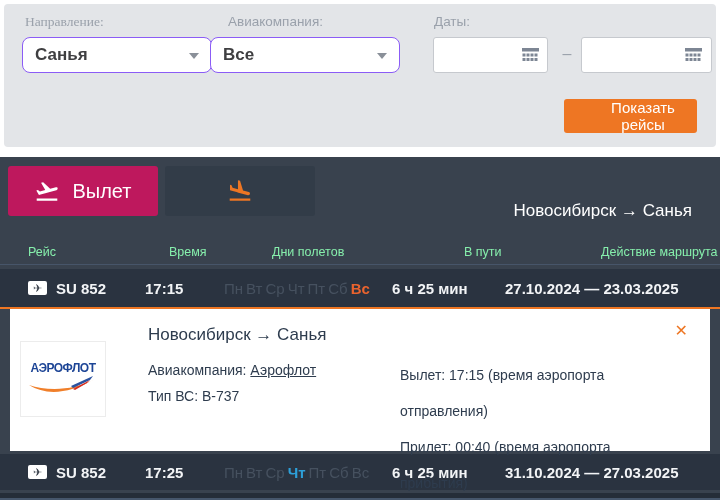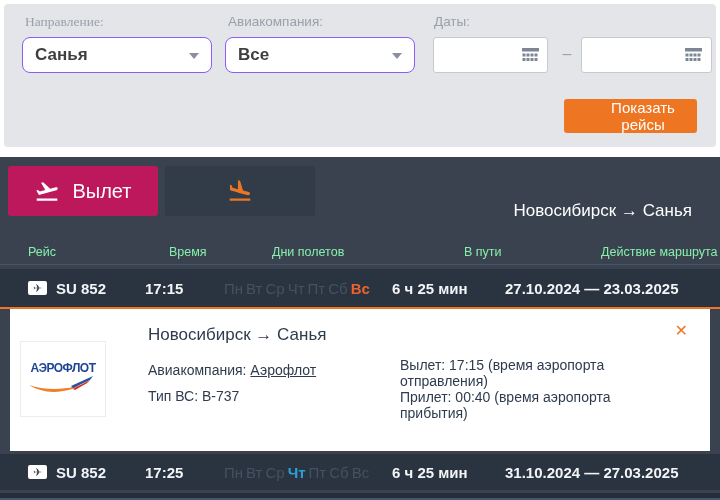--- a/index.html
+++ b/index.html
@@ -16,21 +16,21 @@
   .flabel { position:absolute; font-size:13.5px; color:#9aa1ab; }
   .lbl-direction { left:21px; top:10px;font-family:Liberation Serif, serif; }
   .lbl-airline   { left:224px; top:10px; }
   .lbl-dates     { left:430px; top:10px; }
   .selectbox {
     position:absolute; top:33px; height:36px; width:190px; background:#fff;
     border:1px solid #8b5cf6; border-radius:8px; display:flex; align-items:center;
     padding:0 30px 0 12px; cursor:pointer;
   }
   .sel-direction { left:18px; }
-  .sel-airline   { left:221px; }
+  .sel-airline   { left:206px; }
   .selectbox .sel-text { font-size:17px; font-weight:bold; color:#3f3f41; }
   .chevron {
     position:absolute; right:12px; top:15px; width:0; height:0;
     border-left:5px solid transparent; border-right:5px solid transparent;
     border-top:6px solid #8a9099;
   }
   .date-input {
     position:absolute; top:33px; height:36px; background:#fff;
     border:1px solid #c6c9ce; border-radius:3px; font-size:15px; color:#333;
     padding:0 30px 0 10px; outline:none; font-family:"Liberation Sans",sans-serif;
@@ -95,21 +95,21 @@
   }
   .airline-logo {
     position:absolute; left:10px; top:32px; width:86px; height:76px;
     border:1px solid #ececec; background:#fff; display:flex; flex-direction:column;
     align-items:center; justify-content:center;
   }
   .logo-text { color:#1d4596; font-size:12px; font-weight:bold; letter-spacing:-0.5px; }
   .detail-title { position:absolute; left:138px; top:16px; font-size:17px; }
   .detail-col1 { position:absolute; left:138px; top:48px; font-size:14px; line-height:26px; }
   .detail-col2 { position:absolute; left:390px; top:48px; width:282px;
-    font-size:14px; line-height:16px; }
+    font-size:14px; line-height:36px; }
   .airline-link { color:#2e3c4e; text-decoration:underline; cursor:pointer; }
   .close-btn {
     position:absolute; right:22px; top:12px; background:none; border:none;
     color:#ee7623; font-size:16px; cursor:pointer; font-family:"Liberation Sans",sans-serif;
   }
   .bottom-strip { flex:1; background:#252d38; border-bottom:2px solid #46566b; }
 </style>
 </head>
 <body>
 

